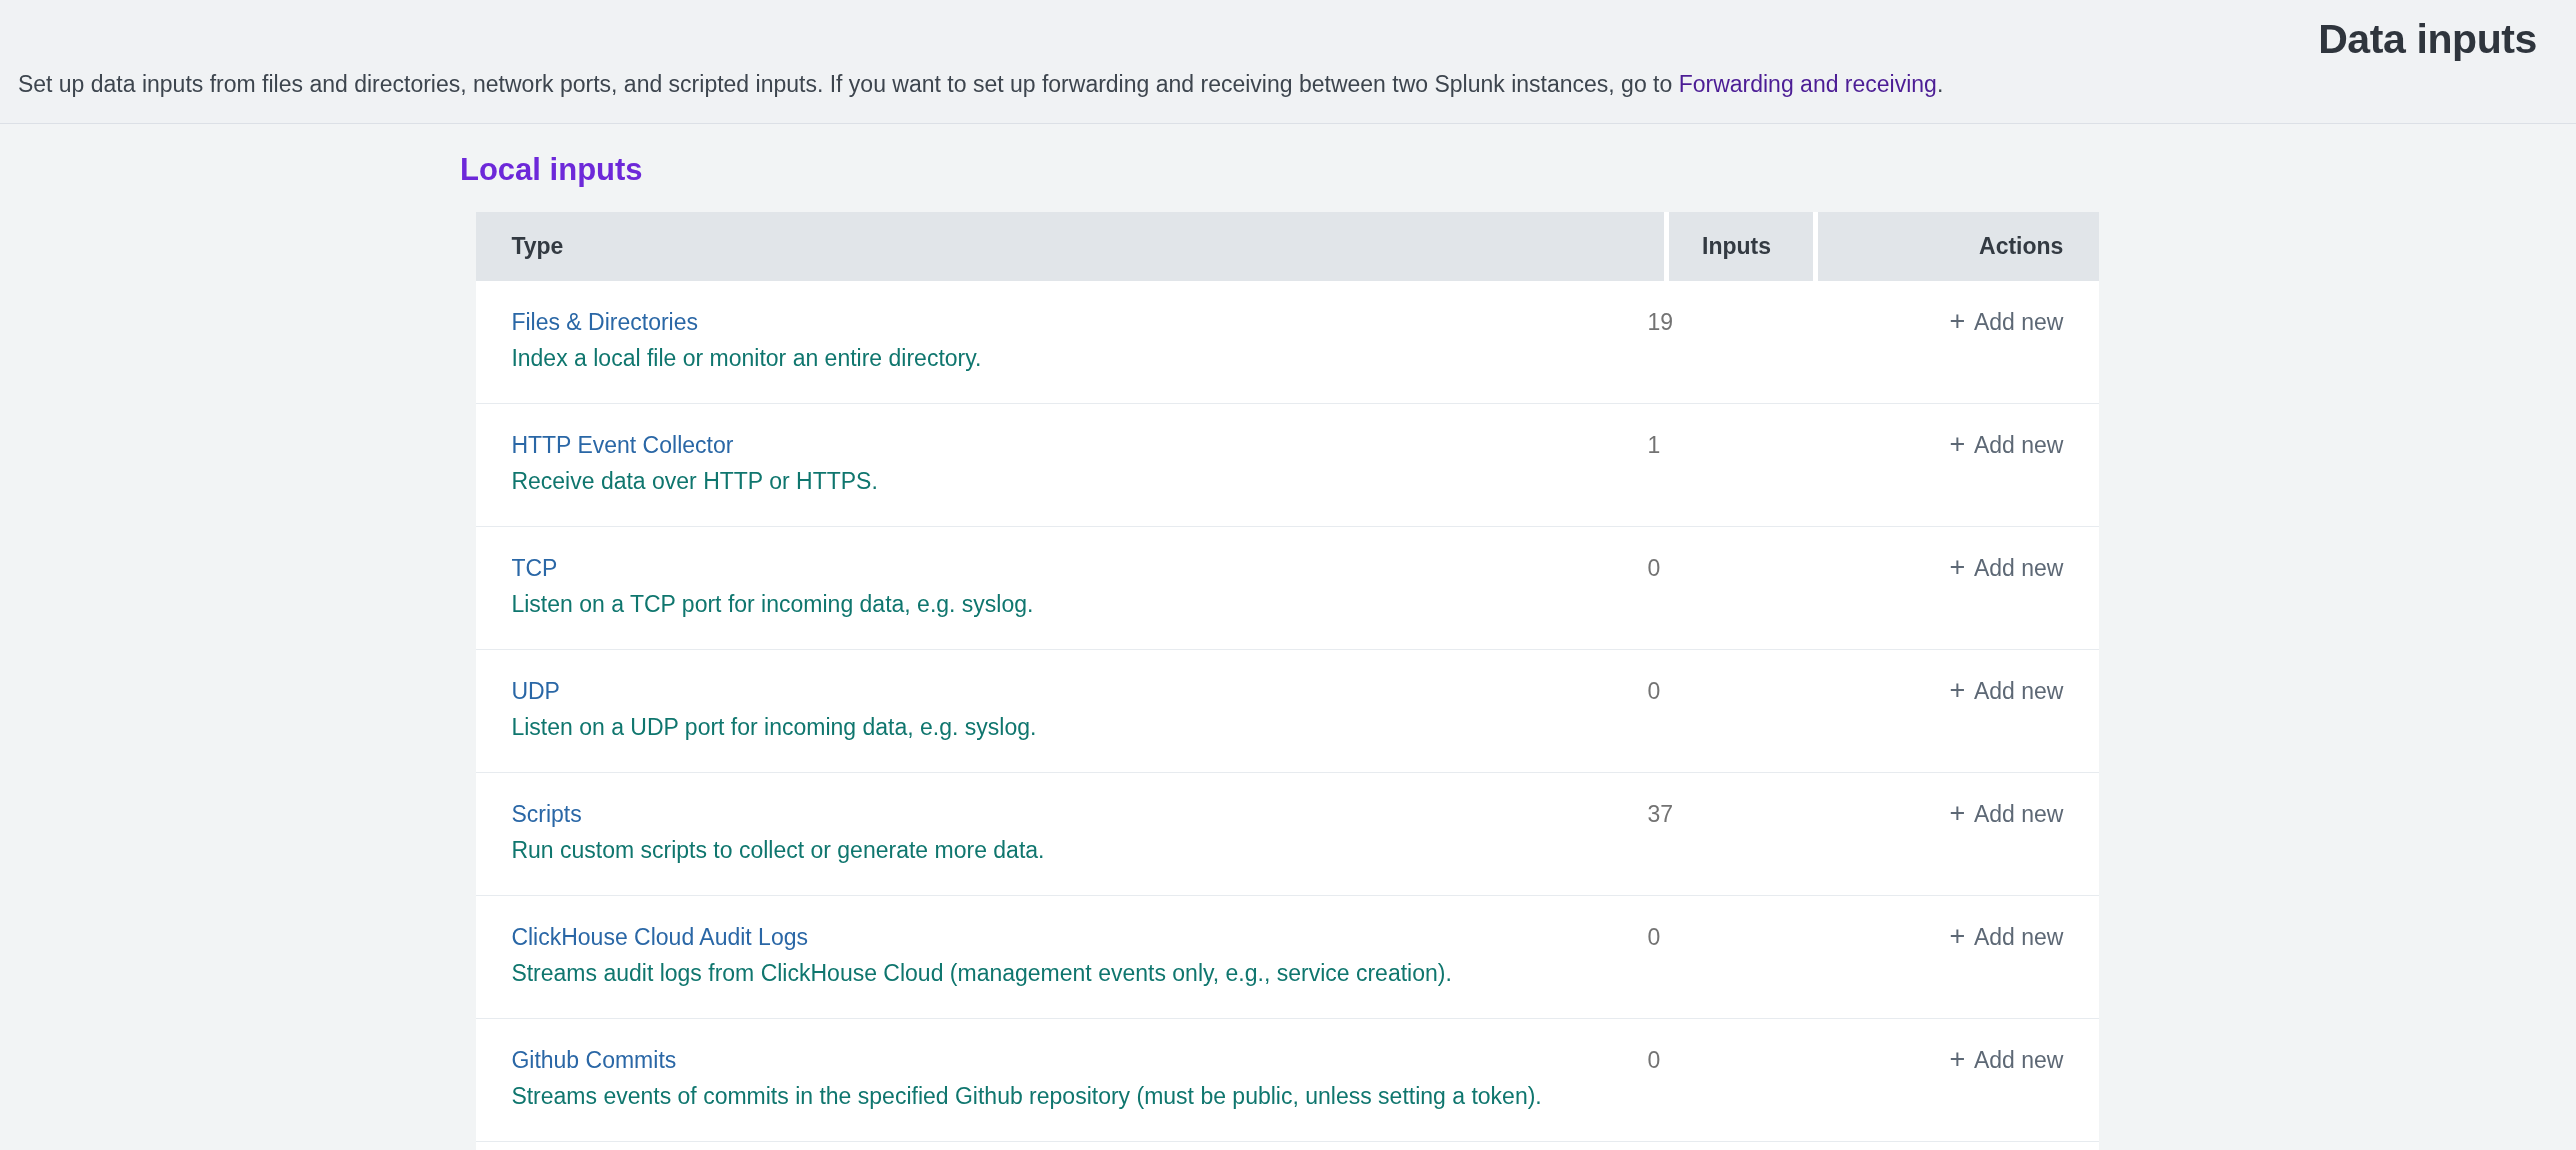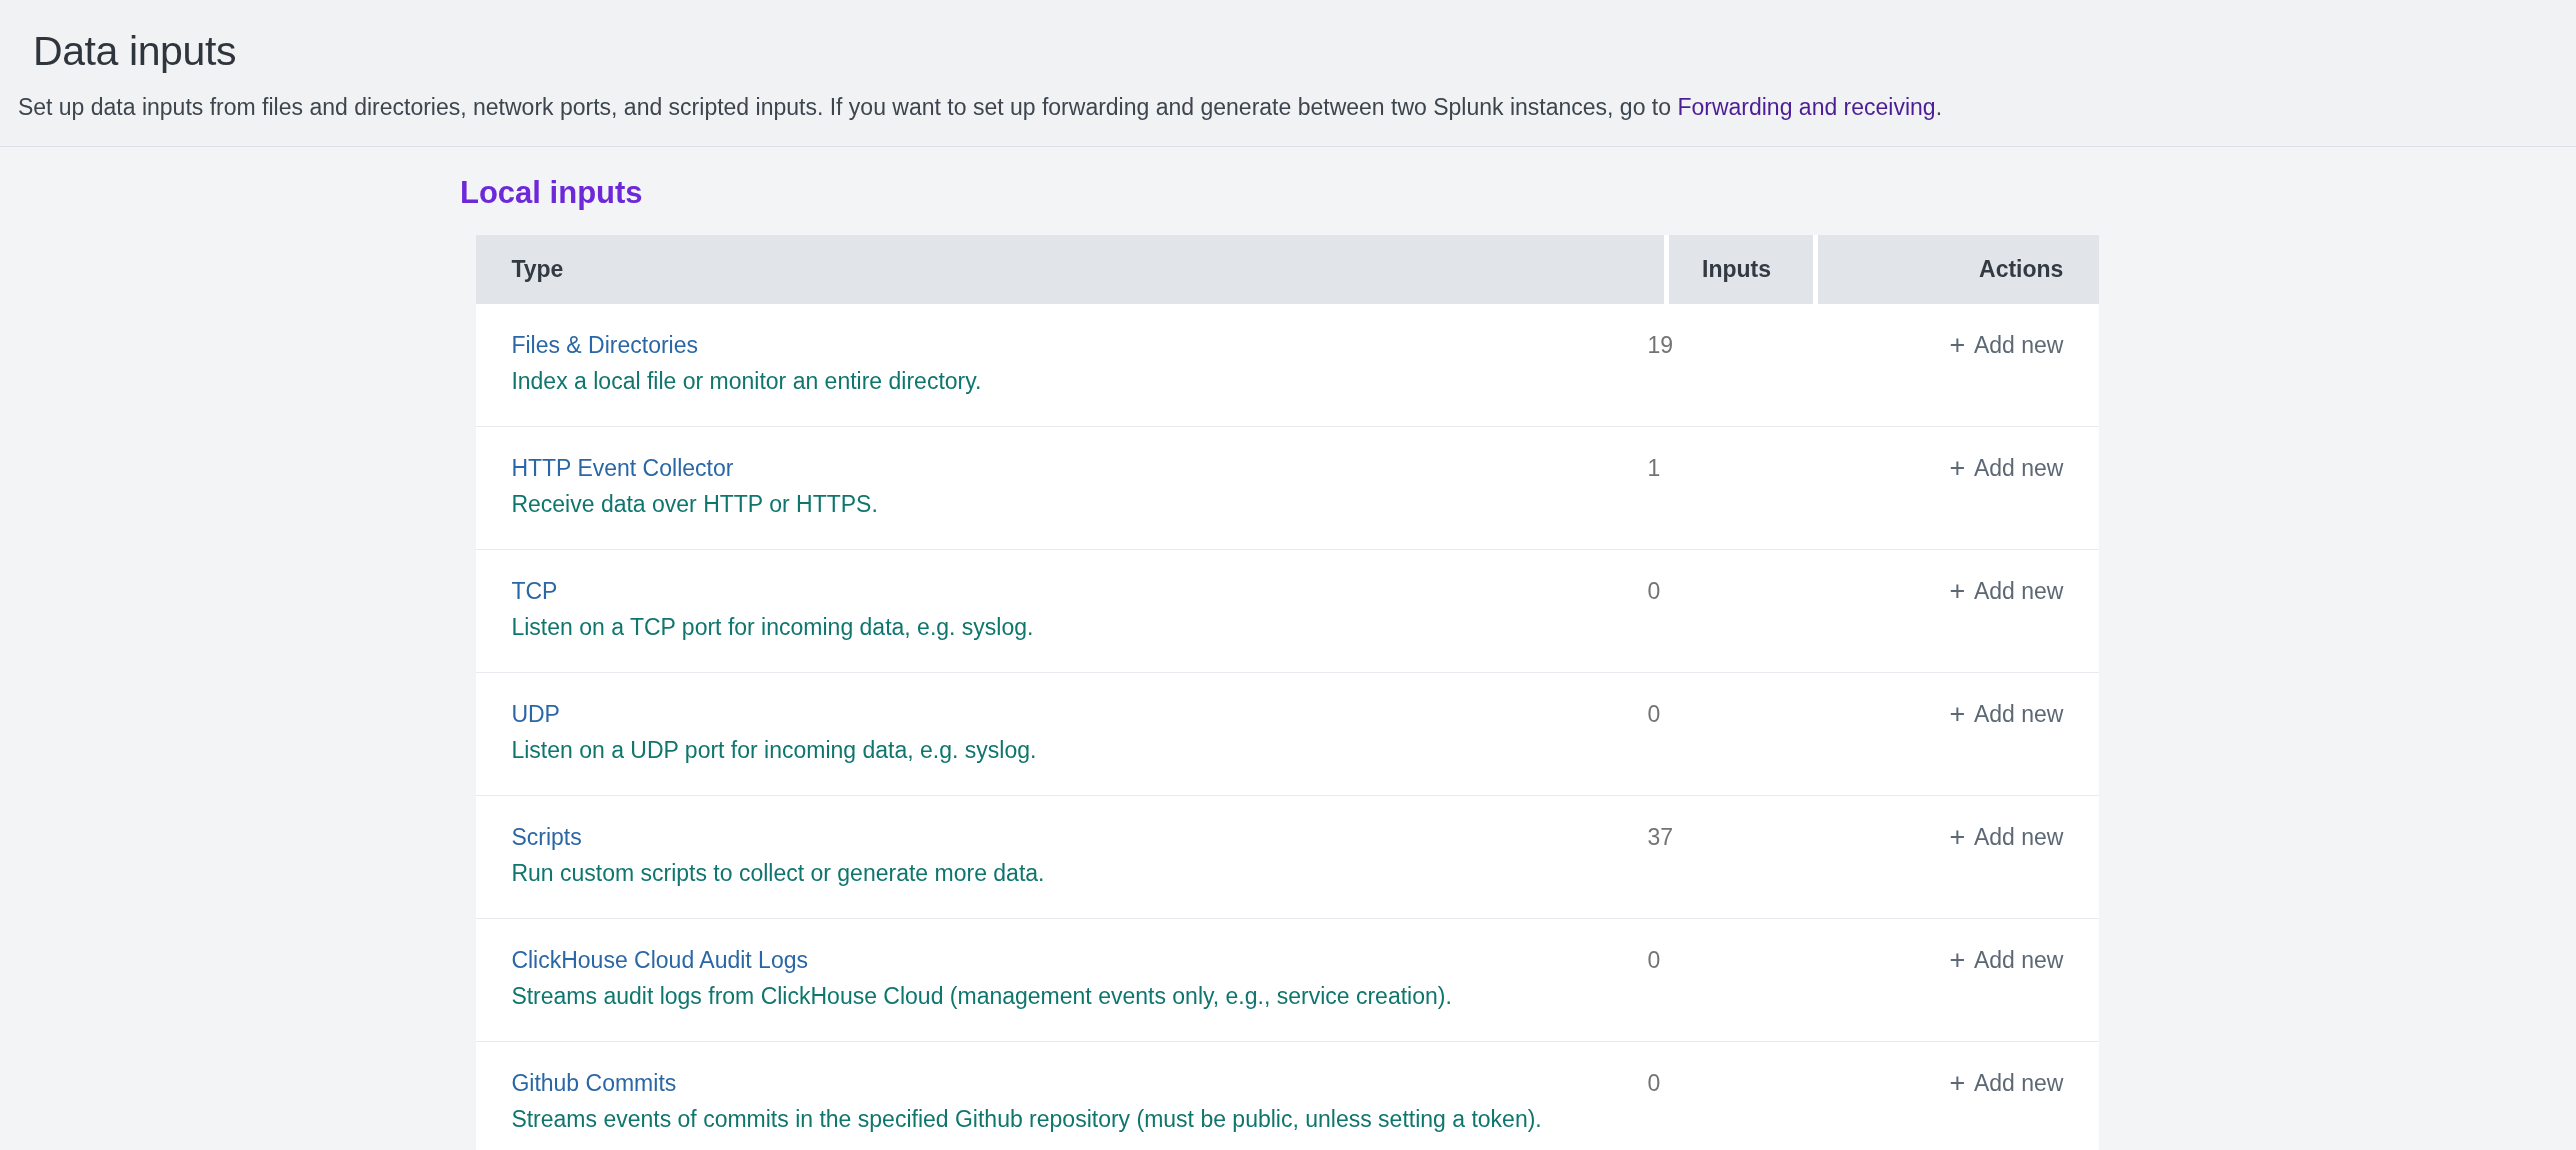--- a/index.html
+++ b/index.html
@@ -13,26 +13,27 @@
     color: #3d454e;
   }
 
   
   .top-band {
     background: #f0f2f4;
     border-bottom: 1.7px solid #dce0e6;
     padding: 10.4px 35px 23px 17px;
   }
   .page-title {
-    margin: 16px;
+    margin: 4px;
     font-size: 41px;
     line-height: 50px;
-    font-weight: normal;
+    font-weight: bold;
     color: #2f353d;
     letter-spacing: -0.4px;
+    text-align: right;
   }
   .page-subtitle {
     margin: 4.3px 0 0 0.9px;
     font-size: 23px;
     line-height: 31px;
     color: #3d454e;
   }
   .text-link {
     color: #4c1d95;
     text-decoration: none;
@@ -109,21 +110,21 @@
     top: -0.9px;
   }
 
   .partial-row { height: 52px; background: #ffffff; }
 </style>
 </head>
 <body>
 
 <div class="top-band">
   <h1 class="page-title">Data inputs</h1>
-  <p class="page-subtitle"><span>Set up data inputs from files and directories, network ports, and scripted inputs. If you want to set up forwarding and generate between two Splunk instances, go to </span><a class="text-link">Forwarding and receiving</a><span>.</span></p>
+  <p class="page-subtitle"><span>Set up data inputs from files and directories, network ports, and scripted inputs. If you want to set up forwarding and receiving between two Splunk instances, go to </span><a class="text-link">Forwarding and receiving</a><span>.</span></p>
 </div>
 
 <div class="content">
 
   <h2 class="section-title">Local inputs</h2>
 
   <div class="inputs-table">
 
     <div class="thead">
       <div class="th th-type">Type</div>

